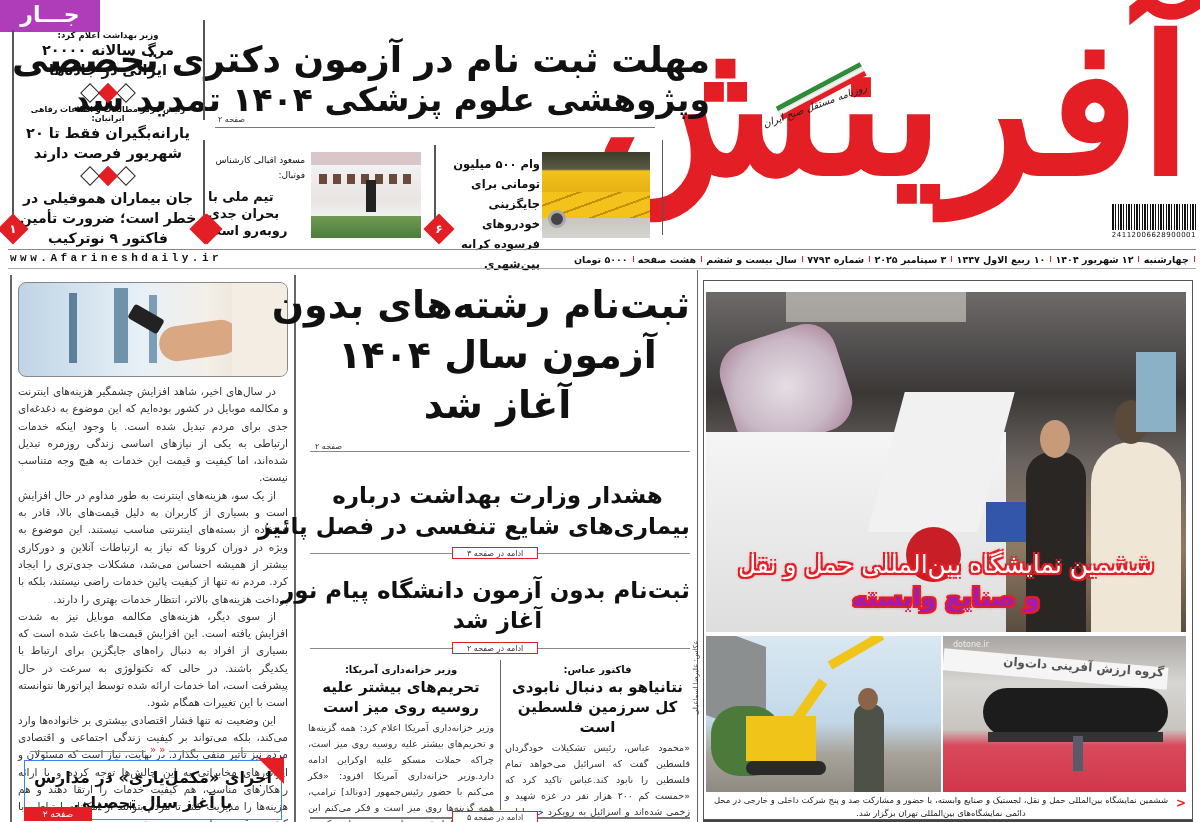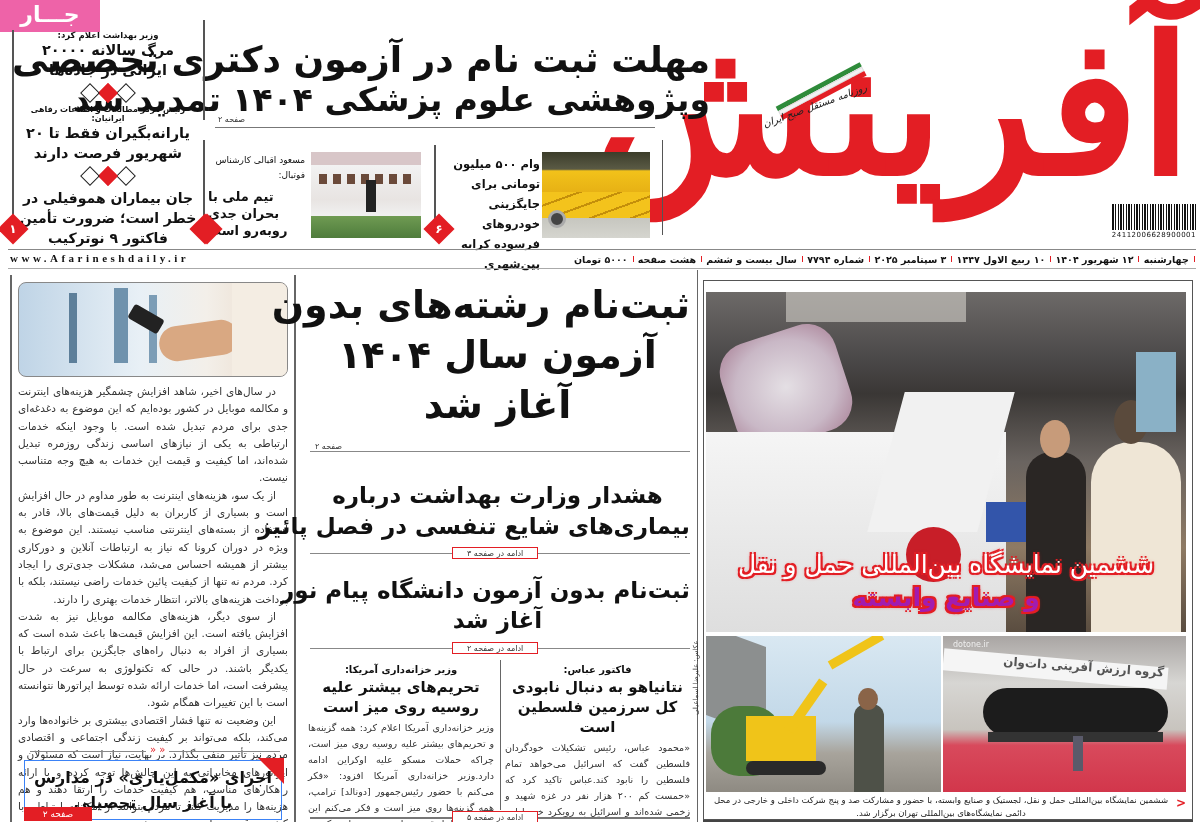--- a/index.html
+++ b/index.html
@@ -26,21 +26,21 @@
   <div class="abs" style="left:40px;top:82px;width:95px;height:42px;transform:rotate(-28deg)">
     <div style="height:5px;background:#2e8b3a"></div>
       <div style="height:5px;background:#f2f2f2;border:1px solid #ddd"></div>
       <div style="height:5px;background:#e31e24"></div>
   </div>
   <div class="abs" style="left:20px;top:100px;font-size:10px;font-style:italic;transform:rotate(-20deg);color:#222">روزنامه مستقل صبح ایران</div>
   <div class="abs" style="right:4px;top:204px;width:84px;height:26px;background:repeating-linear-gradient(90deg,#111 0 2px,#fff 2px 3px,#111 3px 4px,#fff 4px 6px,#111 6px 7px,#fff 7px 8px)"></div>
   <div class="abs" style="right:4px;top:231px;font-size:7px;direction:ltr;letter-spacing:.5px">24112006628900001</div>
 </div>
 
-<div class="abs" style="left:0;top:0;width:100px;height:32px;background:#ec4899;opacity:.85">
+<div class="abs" style="left:0;top:0;width:100px;height:32px;background:#a21caf;opacity:.85">
   <span style="color:#fff;font-size:22px;font-weight:bold;display:block;text-align:center;line-height:30px">جـــار</span>
 </div>
 
 <div class="abs" style="left:215px;top:40px;width:495px;height:80px;text-align:right">
   <div style="font-size:36px;font-weight:bold;line-height:40px;white-space:nowrap">مهلت ثبت نام در آزمون دکتری تخصصی</div>
   <div style="font-size:33px;font-weight:bold;line-height:40px;white-space:nowrap">وپژوهشی علوم پزشکی ۱۴۰۴ تمدید شد</div>
 </div>
 <div class="pageref" style="left:218px;top:115px">صفحه ۲</div>
 <div class="hline" style="left:215px;top:127px;width:440px;height:1px;background:#777"></div>
 
@@ -102,21 +102,21 @@
     <span>۳ سپتامبر ۲۰۲۵</span>
   <span style="width:6px;height:6px;background:#e31e24;display:inline-block"></span>
     <span>شماره ۷۷۹۴</span>
   <span style="width:6px;height:6px;background:#e31e24;display:inline-block"></span>
     <span>سال بیست و ششم</span>
   <span style="width:6px;height:6px;background:#e31e24;display:inline-block"></span>
     <span>هشت صفحه</span>
   <span style="width:6px;height:6px;background:#e31e24;display:inline-block"></span>
     <span>۵۰۰۰ تومان</span>
 </div>
-<div class="abs" style="left:10px;top:252px;font-size:11px;font-weight:bold;direction:ltr;letter-spacing:3.5px;font-family:Liberation Serif, serif">www.Afarineshdaily.ir</div>
+<div class="abs" style="left:10px;top:252px;font-size:11px;font-weight:bold;direction:ltr;letter-spacing:3.5px;font-family:Liberation Mono, monospace">www.Afarineshdaily.ir</div>
 <div class="hline" style="left:8px;top:268px;width:1188px;height:1px;background:#aaa"></div>
 
 <div class="abs" style="left:10px;top:275px;width:286px;height:547px;border-left:2px solid #666;border-right:2px solid #666"></div>
 <div class="abs" style="left:18px;top:278px;width:270px">
   <div style="position:relative;height:95px;margin-top:4px;border-radius:8px;border:1px solid #888;overflow:hidden;background:linear-gradient(90deg,#bfd4e6 0,#e8f0f6 45%,#f3efe9 70%,#e9d8c6 100%)">
     <div style="position:absolute;left:50px;top:10px;width:8px;height:70px;background:#5d7f9a"></div>
     <div style="position:absolute;left:95px;top:5px;width:14px;height:75px;background:#6f92ad"></div>
     <div style="position:absolute;left:130px;top:12px;width:8px;height:68px;background:#7c9db6"></div>
     <div style="position:absolute;left:110px;top:28px;width:34px;height:16px;background:#222;border-radius:3px;transform:rotate(30deg)"></div>
     <div style="position:absolute;left:140px;top:40px;width:80px;height:35px;background:#d9a882;border-radius:18px;transform:rotate(-8deg)"></div>

